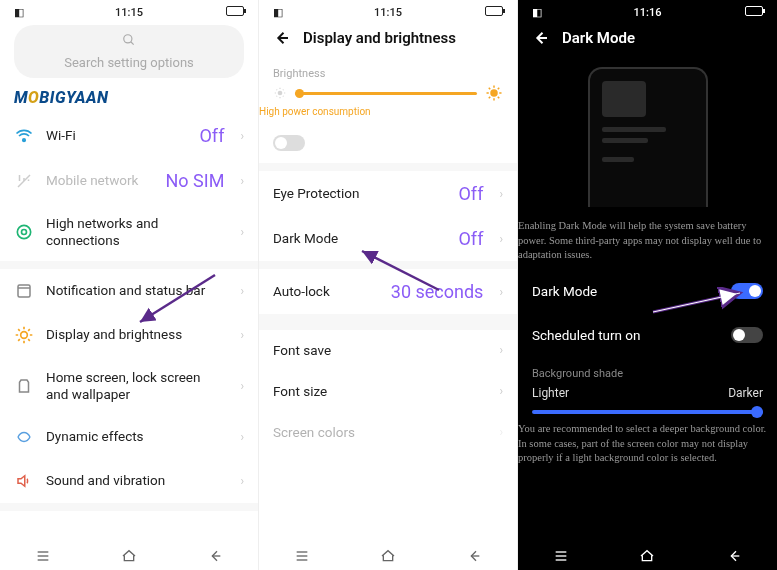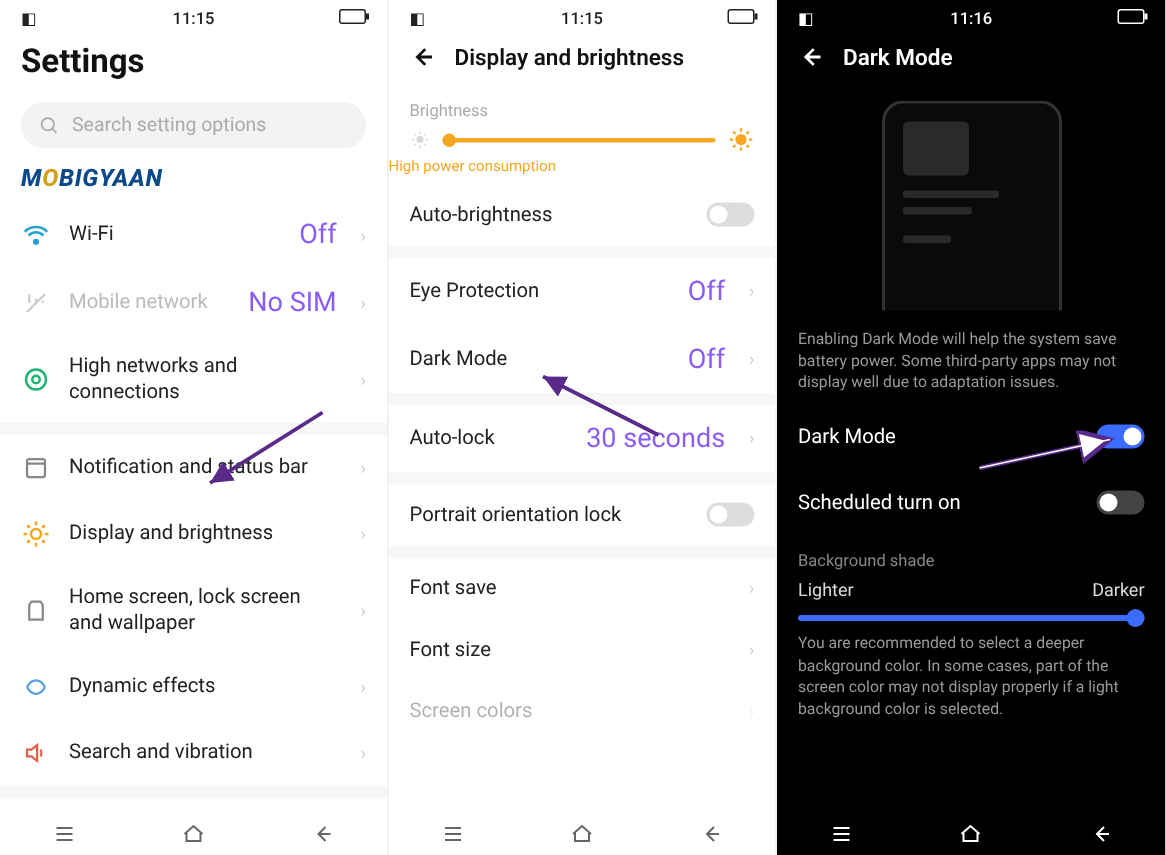--- a/index.html
+++ b/index.html
@@ -41,21 +41,21 @@
 .sb-battery:after{content:"";position:absolute;right:-3px;top:2px;width:2px;height:4px;background:currentColor;}
 .title-row {
   display:flex; align-items:center; padding: 8px 14px 10px; gap:12px;
 }
 .title-big { font-size: 22px; font-weight: 700; color:#111; }
 .dark .title-big, .dark .title-sub { color:#fff; }
 .title-sub { font-size: 15px; font-weight: 600; color:#111; }
 .back-icon { width:18px; height:18px; }
 .search {
   margin: 4px 14px 8px; padding: 8px 12px; background:#f3f3f3;
-  border-radius: 20px; display:flex; align-items:center; gap:8px; color:#aaa; font-size:13px;
+  border-radius: 20px; display:flex; align-items:center; gap:8px; color:#aaa; font-size:13px;flex-direction:column;
 }
 .logo { margin: 2px 14px 6px; font-weight:800; font-style:italic; color:#0a4a8a; font-size:16px; letter-spacing:0.5px;}
 .logo .o { color:#d4a017; }
 .list { flex:1; overflow:hidden; }
 .item {
   display:flex; align-items:center; padding: 12px 14px; gap:12px;
   font-size: 13.5px; color:#222;
 }
 .item.disabled { color:#bbb; }
 .item .label { flex:1; line-height:1.25; }
@@ -71,21 +71,21 @@
 .slider-track { flex:1; height:3px; background:#f5a623; border-radius:2px; position:relative;}
 .slider-track:before{content:"";position:absolute;left:0;top:-3px;width:9px;height:9px;border-radius:50%;background:#f5a623;}
 .slider-caption{font-size:10px;color:#f5a623;padding:2px 0 6px;}
 .toggle { width:32px; height:16px; border-radius:10px; background:#ddd; position:relative;}
 .toggle:after{content:"";position:absolute;width:12px;height:12px;border-radius:50%;background:#fff;top:2px;left:2px;}
 .toggle.on{background:#3b6bff;}
 .toggle.on:after{left:auto;right:2px;}
 .dark .toggle{background:#444;}
 .dark .toggle.on{background:#3b6bff;}
 .dark-item { display:flex; align-items:center; justify-content:space-between; padding:14px 14px; font-size:13.5px;}
-.dark-desc { font-size:10.5px; color:#999; padding: 6px 14px; line-height:1.4;}
+.dark-desc { font-size:10.5px; color:#999; padding: 6px 0; line-height:1.4;font-family:Liberation Serif, serif;}
 .phone-illus {
   margin: 10px auto 6px; width:120px; height:140px; border:2px solid #333; border-radius:14px 14px 0 0; border-bottom:none;
   padding:12px; background:#0a0a0a;
 }
 .phone-illus .sq{width:44px;height:36px;background:#2a2a2a;border-radius:4px;margin-bottom:10px;}
 .phone-illus .ln{height:5px;background:#2a2a2a;border-radius:2px;margin-bottom:6px;}
 .phone-illus .ln.w1{width:70%}.phone-illus .ln.w2{width:50%}.phone-illus .ln.w3{width:35%}
 .shade-row{display:flex;justify-content:space-between;padding:4px 14px;font-size:12px;color:#ddd;}
 .shade-slider{margin:6px 14px 2px;height:4px;background:#3b6bff;border-radius:2px;position:relative;}
 .shade-slider:after{content:"";position:absolute;right:0;top:-4px;width:12px;height:12px;border-radius:50%;background:#3b6bff;}
@@ -96,23 +96,20 @@
 </style>
 </head>
 <body>
 
 <div class="panel">
   <div class="statusbar">
     <span class="sb-left"><span class="sb-icon">◧</span></span>
     <span>11:15</span>
     <span class="sb-right"><span class="sb-battery"></span></span>
   </div>
-  <div class="title-row">
-    <div class="title-big">Settings</div>
-  </div>
   <div class="search">
     <svg width="14" height="14" viewBox="0 0 24 24" fill="none" stroke="#aaa" stroke-width="2">
         <circle cx="10" cy="10" r="7"></circle>
         <line x1="20" y1="20" x2="15" y2="15"></line>
       </svg>
     <span>Search setting options</span>
   </div>
   <div class="logo">
     <span>M</span><span class="o">O</span><span>BIGYAAN</span>
   </div>
@@ -190,21 +187,21 @@
       <span class="label">Dynamic effects</span>
       <span class="chev">›</span>
     </div>
     <div class="item">
       <span class="icon24">
           <svg width="18" height="18" viewBox="0 0 24 24" fill="none" stroke="#e0604a" stroke-width="2">
             <path d="M4 9v6h4l5 4V5L8 9H4z"></path>
             <path d="M16 9c1 1 1 5 0 6"></path>
           </svg>
         </span>
-      <span class="label">Search and vibration</span>
+      <span class="label">Sound and vibration</span>
       <span class="chev">›</span>
     </div>
     <div class="divider"></div>
     <div class="item">
       
       
       
     </div>
   </div>
   <div class="navbar">
@@ -257,45 +254,40 @@
     <svg class="sun-lg" viewBox="0 0 24 24" fill="#f5a623">
         <circle cx="12" cy="12" r="5"></circle>
         <g stroke="#f5a623" stroke-width="2">
           <path d="M12 2v3M12 19v3M2 12h3M19 12h3M5 5l2 2M17 17l2 2M5 19l2-2M17 7l2-2"></path>
         </g>
       </svg>
   </div>
   <div class="slider-caption">High power consumption</div>
   <div class="list">
     <div class="item">
-      <span class="label">Auto-brightness</span>
       <span class="toggle"></span>
     </div>
     <div class="divider"></div>
     <div class="item">
       <span class="label">Eye Protection</span>
       <span class="value">Off</span>
       <span class="chev">›</span>
     </div>
     <div class="item">
       <span class="label">Dark Mode</span>
       <span class="value">Off</span>
       <span class="chev">›</span>
     </div>
     <div class="divider"></div>
     <div class="item">
       <span class="label">Auto-lock</span>
       <span class="value">30 seconds</span>
       <span class="chev">›</span>
     </div>
     <div class="divider"></div>
-    <div class="item">
-      <span class="label">Portrait orientation lock</span>
-      <span class="toggle"></span>
-    </div>
     <div class="divider"></div>
     <div class="item">
       <span class="label">Font save</span>
       <span class="chev">›</span>
     </div>
     <div class="item">
       <span class="label">Font size</span>
       <span class="chev">›</span>
     </div>
     <div class="item" style="opacity:0.35">

